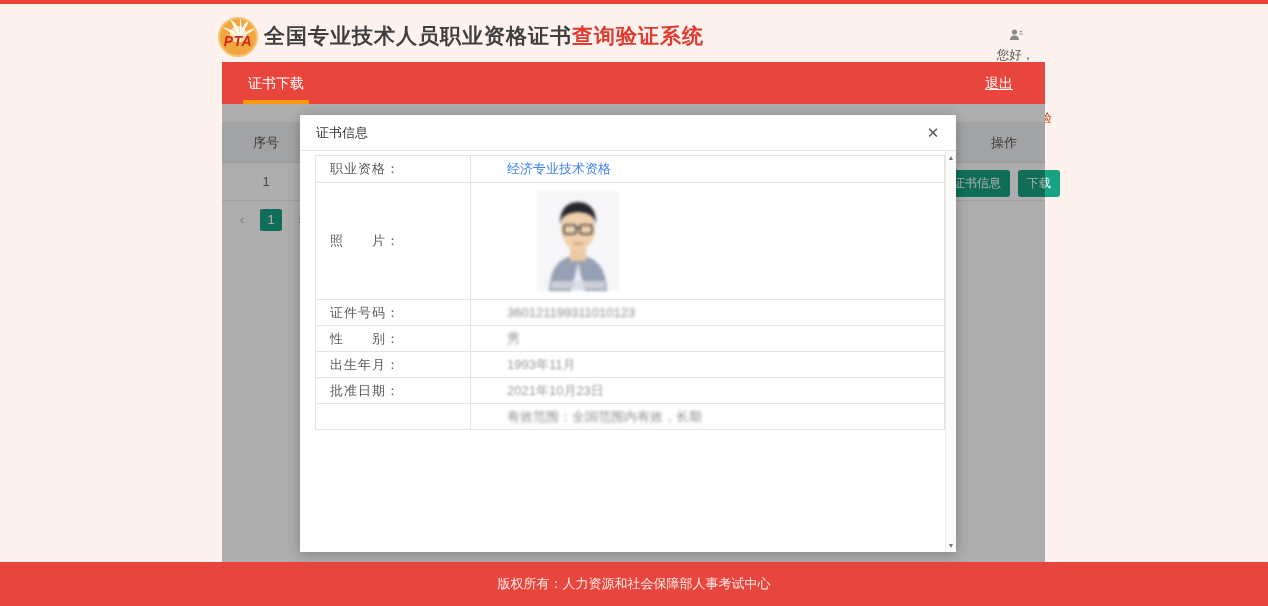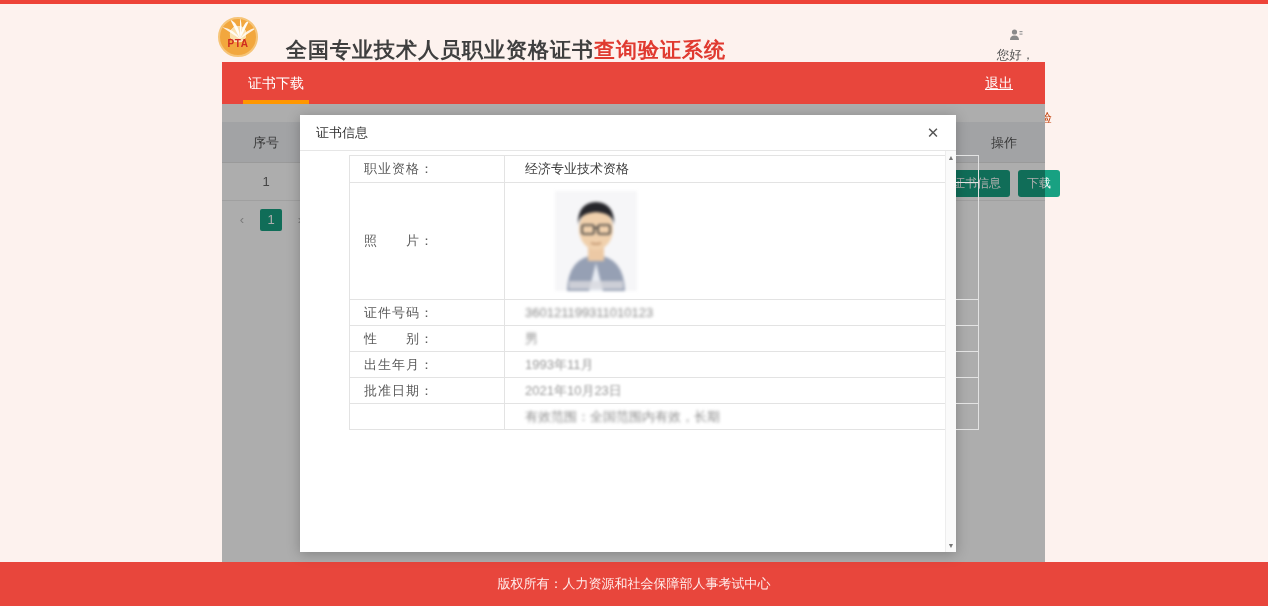--- a/index.html
+++ b/index.html
@@ -9,22 +9,22 @@
   
   .topbar { position:absolute; left:0; top:0; width:100%; height:4px; background:#ee4338; }
 
   
   .header { position:absolute; left:0; top:4px; width:100%; height:58px; background:#fdf2ee; }
   .logo { position:absolute; left:218px; top:13px; width:40px; height:40px; border-radius:50%;
           background:radial-gradient(circle at 50% 42%, #fbe0ae 0 30%, #f2a73e 31% 100%);
           border:2px solid #f6c477; overflow:hidden; }
   .logo .petals { position:absolute; left:0; top:-2px; width:40px; height:24px; }
   .logo .pta { position:absolute; left:0; right:0; bottom:6px; text-align:center;
-               font-size:10px; font-weight:bold; color:#cf2a21; letter-spacing:0.5px; }
-  .title-wrap { position:absolute; left:264px; top:32px; font-size:21px; font-weight:bold; letter-spacing:1px;margin-left:22px; }
+               font-size:14px; font-weight:bold; font-style:italic; color:#cf2a21; letter-spacing:0.5px; }
+  .title-wrap { position:absolute; left:264px; top:18px; font-size:21px; font-weight:bold; letter-spacing:1px; }
   .title-black { color:#3f3f3f; }
   .title-red { color:#e03a30; }
 
   .userbox { position:absolute; right:216px; top:24px; font-size:12.5px; color:#555;
              display:flex; align-items:center; gap:5px;flex-direction:column; }
   .user-icon { width:14px; height:14px; display:inline-block; }
   .user-name { color:#666; filter:blur(2px); }
   .sep { color:#bbb; margin:0 3px; }
   .verify-link { color:#c2410c; text-decoration:none; display:flex; align-items:center; gap:8px; cursor:pointer; }
   .fwd-icon { width:15px; height:13px; display:inline-block; }
@@ -58,24 +58,24 @@
 
   
   .modal { position:absolute; left:300px; top:115px; width:656px; height:437px; background:#ffffff;
            z-index:10; box-shadow:0 2px 12px rgba(0,0,0,0.25); }
   .m-header { position:relative; height:36px; border-bottom:1px solid #e6e6e6; }
   .m-title { position:absolute; left:16px; top:0; line-height:36px; font-size:13px; color:#333; }
   .m-close { position:absolute; right:12px; top:7px; width:22px; height:22px; line-height:22px;
              text-align:center; font-size:15px; color:#555; cursor:pointer; }
   .m-body { position:relative; width:100%; height:401px; }
   .m-table { position:absolute; left:15px; top:4px; width:630px; border:1px solid #dcdcdc;
-             border-collapse:collapse; font-size:13px;margin-left:34px; }
+             border-collapse:collapse; font-size:13px; }
   .m-table td { border:1px solid #e3e3e3; vertical-align:middle; }
   .m-label { width:155px; padding-left:14px; color:#5a5a5a; letter-spacing:1px; }
-  .m-value { padding-left:20px; color:#404040; }
+  .m-value { padding-left:36px; color:#3b82f6; }
   .r-sm { height:27px; }
   .r-xs { height:26px; }
   .r-photo { height:116px; }
   .blur { color:#8c8c8c; filter:blur(1.6px); }
   .blur-lite { color:#9a9a9a; filter:blur(1.1px); }
   .photo-box { margin:8px 0 8px 30px; width:82px; height:100px; display:block; }
 
   
   .m-scroll { position:absolute; right:0; top:36px; width:11px; height:401px; background:#fafafa;
               border-left:1px solid #ededed; z-index:11; }

